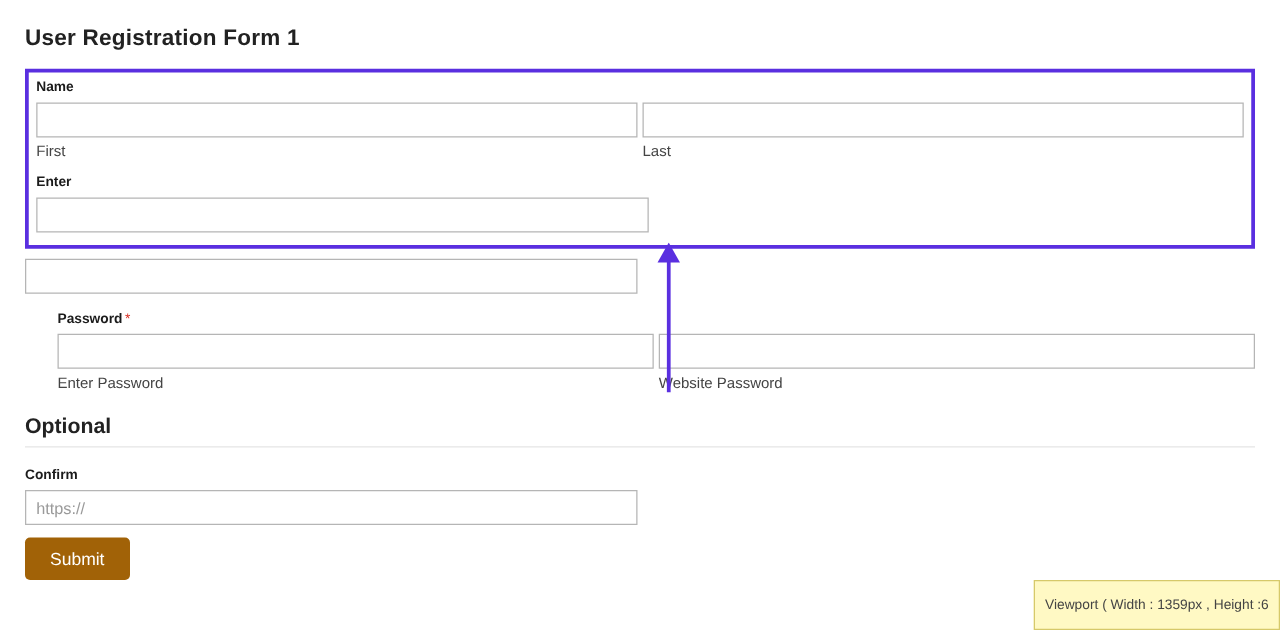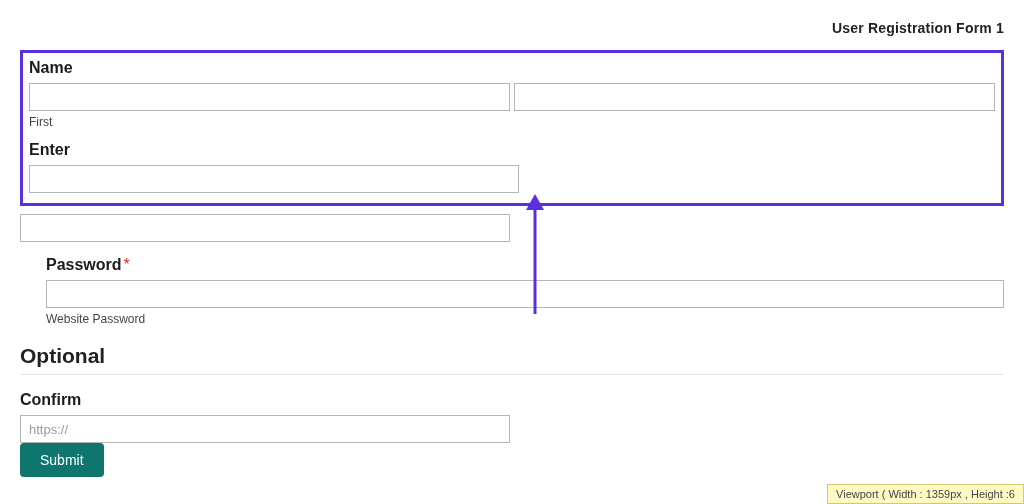--- a/index.html
+++ b/index.html
@@ -10,40 +10,39 @@
       background: #fff;
       width: 1024px;
       height: 504px;
       position: relative;
       overflow: hidden;
     }
     .page {
       padding: 20px 20px 0 20px;
     }
     .page-title {
-      font-size: 14px;
+      font-size: 18px;
       font-weight: 700;
       margin-bottom: 14px;
       letter-spacing: 0.2px;
-      text-align: right;
     }
     .highlight-box {
       border: 3px solid #5a2fe0;
       padding: 6px 6px 10px 6px;
       margin-bottom: 8px;
       position: relative;
     }
     .arrow-container {
       position: absolute;
       left: 520px;
       top: 194px;
       pointer-events: none;
     }
     .field-label {
-      font-size: 16px;
+      font-size: 11px;
       font-weight: 600;
       display: block;
       margin-bottom: 6px;
       color: #1b1b1b;
     }
     .required {
       color: #d93025;
       font-weight: 400;
       margin-left: 2px;
     }
@@ -67,44 +66,45 @@
       height: 28px;
       padding: 4px 8px;
       font-size: 13px;
       color: #1d4ed8;
     }
     .input::placeholder {
       color: #9a9a9a;
     }
     .half-col { width: 490px; }
     .section-heading {
-      font-size: 21px;
+      font-size: 17px;
       font-weight: 700;
       margin-top: 18px;
       padding-bottom: 6px;
       border-bottom: 1px solid #e5e5e5;
       margin-bottom: 16px;
     }
     .btn-submit {
       display: inline-block;
-      background: #0f766e;
+      background: #a16207;
       color: #fff;
       border: none;
       padding: 9px 20px 9px 20px;
       font-size: 14px;
       border-radius: 4px;
       cursor: pointer;
+      margin-top: 10px;
     }
     .viewport-badge {
       position: absolute;
       right: 0;
       bottom: 0;
       background: #fff9c4;
       border: 1px solid #d6c96a;
-      padding: 3px 8px;
+      padding: 13px 8px;
       font-size: 11px;
       color: #444;
       font-family: Arial, sans-serif;
     }
   </style>
 </head>
 <body>
 
 <div class="page">
 
@@ -112,20 +112,21 @@
 
   <div class="highlight-box">
     <label class="field-label">Name</label>
     <div class="row">
       <div class="col">
         <input type="text" class="input" style="">
         <div class="sub-label">First</div>
       </div>
       <div class="col">
         <input type="text" class="input" style="">
+        <div class="sub-label">Last</div>
       </div>
     </div>
 
     <label class="field-label">Enter</label>
     <div class="half-col">
       <input type="text" class="input" style="">
     </div>
   </div>
 
   <div class="arrow-container">
@@ -141,20 +142,24 @@
     </div>
   </div>
 
   <div style="margin-top:14px;padding-left:26px;">
     <label class="field-label">
       <span>Password</span><span class="required">*</span>
     </label>
     <div class="row">
       <div class="col">
         <input type="password" class="input" style="">
+        <div class="sub-label">Enter Password</div>
+      </div>
+      <div class="col">
+        <input type="password" class="input" style="">
         <div class="sub-label">Website Password</div>
       </div>
     </div>
   </div>
 
   <div class="section-heading">Optional</div>
 
   <div>
     <label class="field-label">Confirm</label>
     <div class="half-col">

